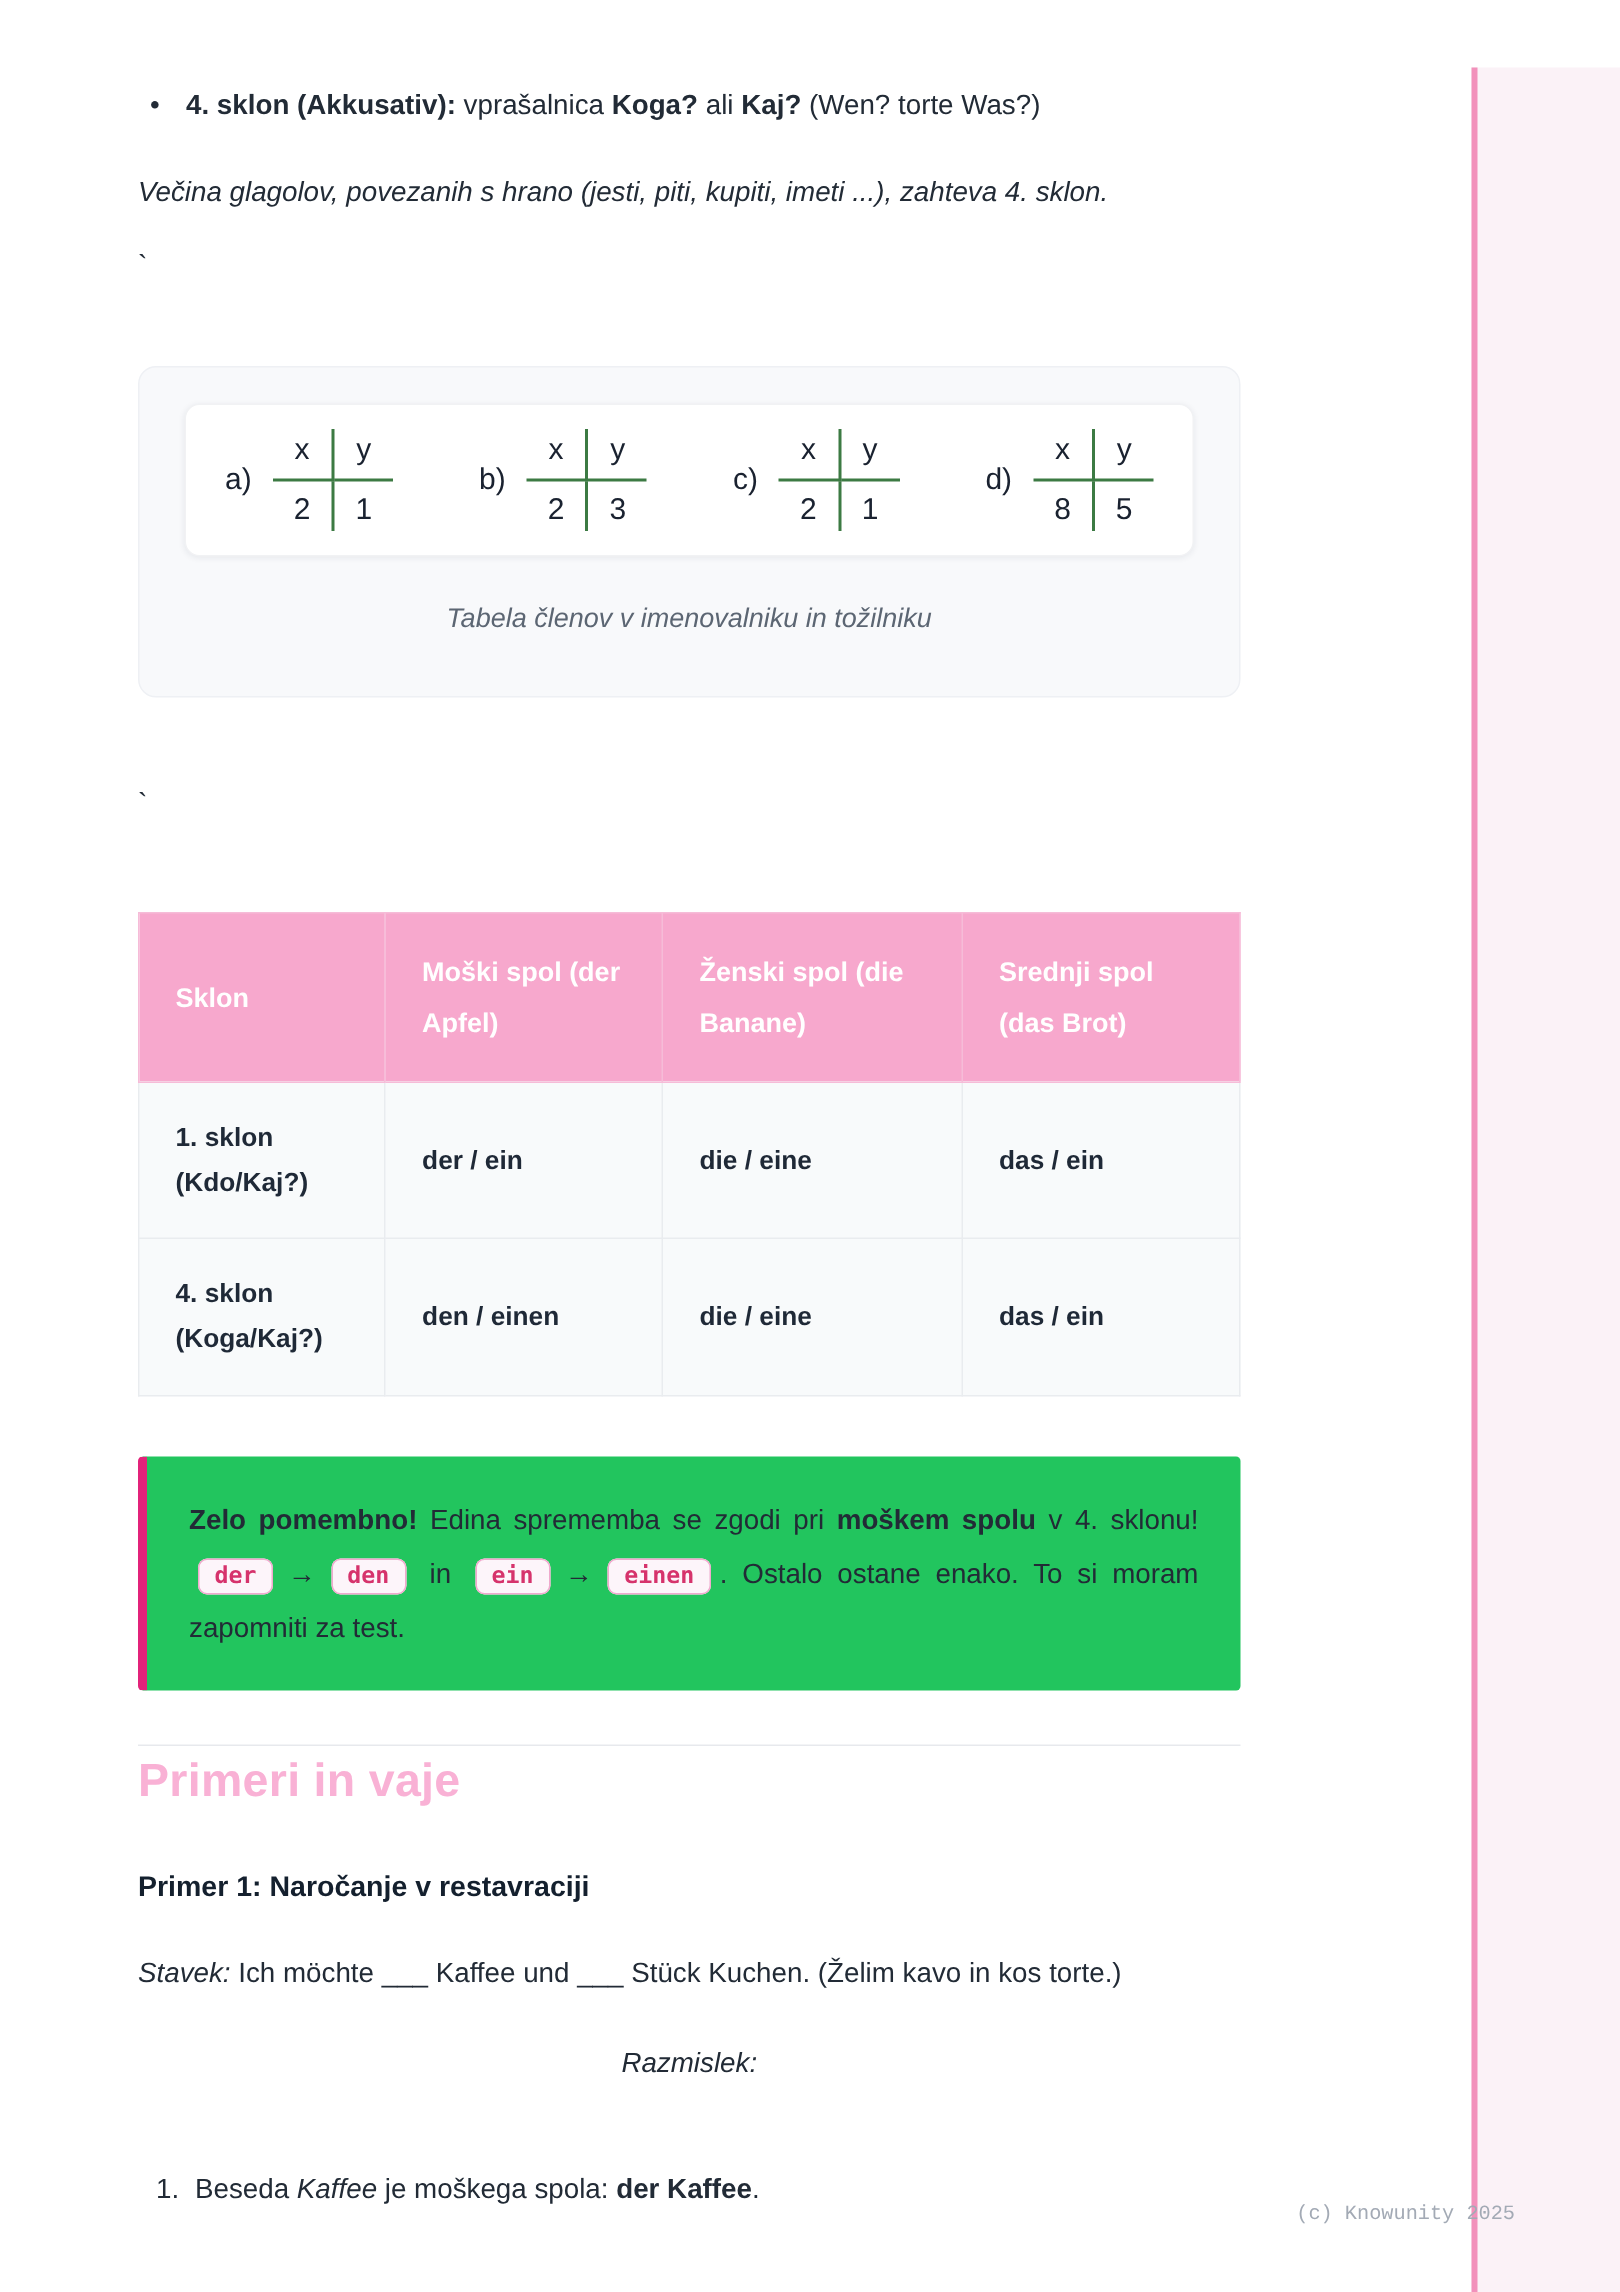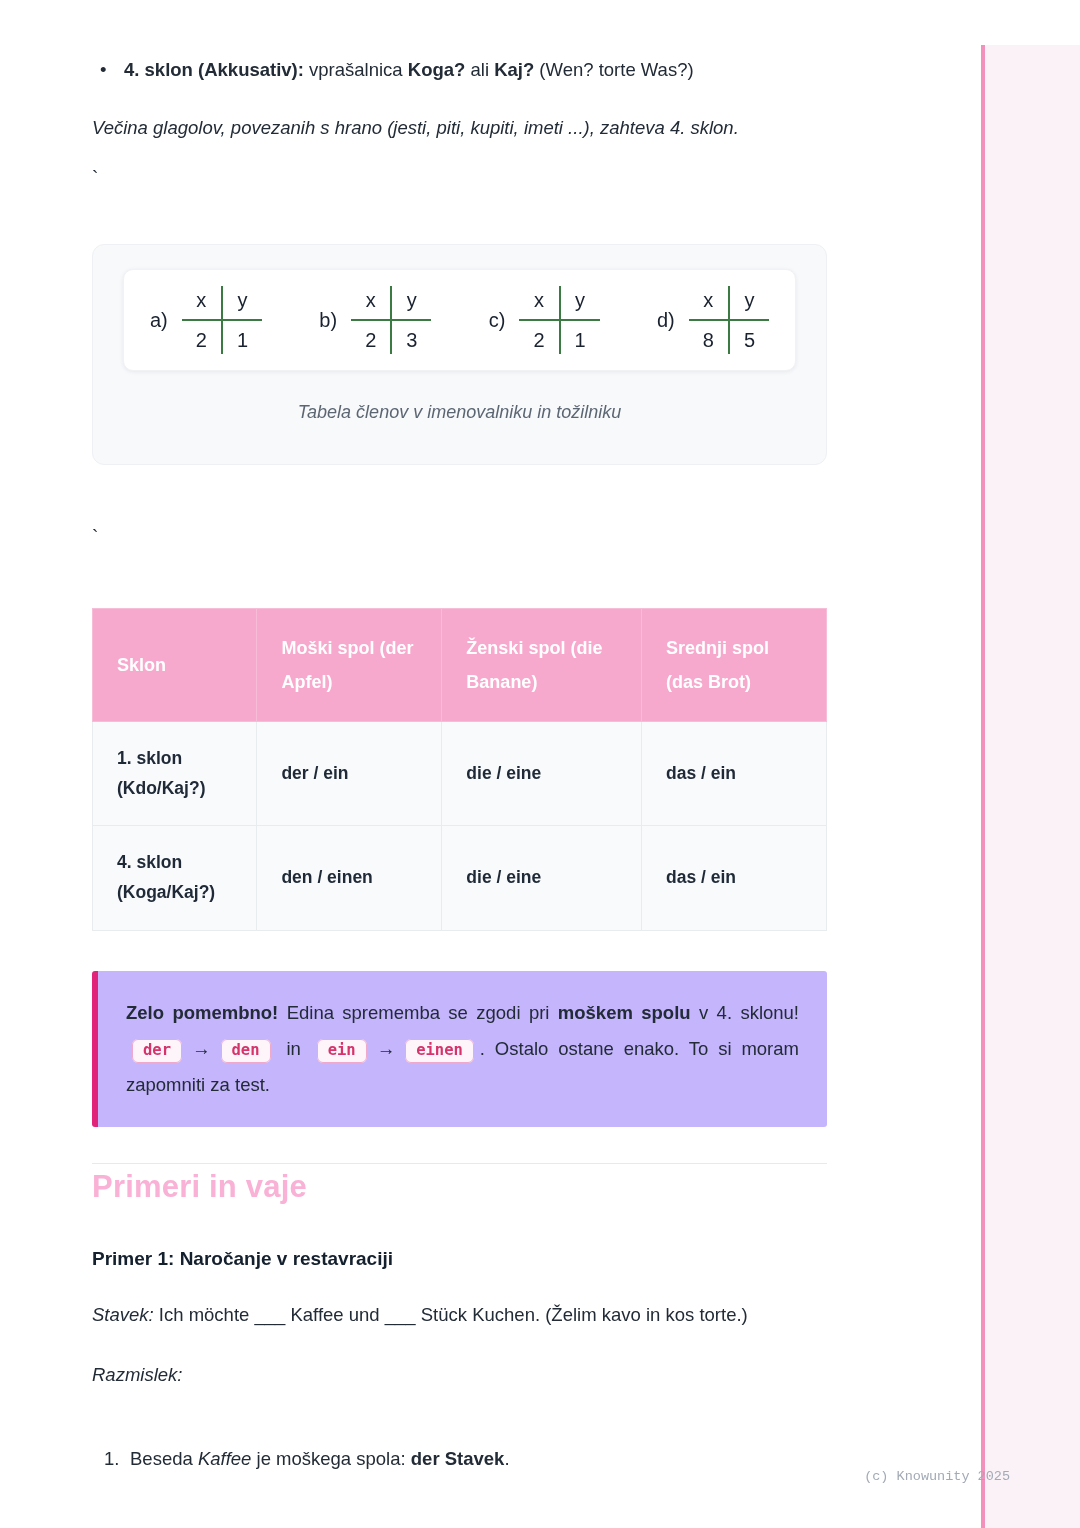--- a/index.html
+++ b/index.html
@@ -93,21 +93,21 @@
     line-height: 1.7;
     border: 1px solid #e9ecef;
   }
   .grammar-table .col1 { width: 22.4%; margin-left: 44px; }
   .grammar-table .col2 { width: 25.2%; }
   .grammar-table .col3 { width: 27.2%; }
   .grammar-table .col4 { width: 25.2%; }
   
   .callout {
     margin-top: 40px;
-    background: #c4b5fd;
+    background: #22c55e;
     border-left: 6px solid #e2237a;
     border-radius: 3px;
     padding: 24px 28px;
     line-height: 1.95;
     text-align: justify;
   }
   .code-pill {
     font-family: "DejaVu Sans Mono", monospace;
     font-size: 15.5px;
     font-weight: 700;
@@ -123,21 +123,21 @@
   
   .divider { margin-top: 36px; border-top: 1px solid #e7e9ed; }
   .section-heading {
     font-size: 31px;
     font-weight: 700;
     color: #f9b1d5;
     letter-spacing: 0.2px;
   }
   .example-title { margin-top: 34px; font-size: 19px; font-weight: 700; color: #14202e; }
   .sentence { margin-top: 26px; text-align: justify; line-height: 1.75; }
-  .reflect { margin-top: 30px; font-style: italic; }
+  .reflect { margin-top: 30px; font-style: italic; text-align: center; }
   .num-list { margin-top: 56px; display: flex; margin-left: 12px; }
   .num { width: 26px; flex: 0 0 26px; }
   .copyright {
     position: absolute;
     right: 70px; bottom: 44px;
     font-size: 13.5px;
     color: #a3aab5;
     z-index: 2;
     font-family: Liberation Mono, monospace;
   }
@@ -249,18 +249,18 @@
   <div class="example-title">Primer 1: Naročanje v restavraciji</div>
 
   <div class="sentence">
     <span class="it">Stavek:</span><span> Ich möchte ___ Kaffee und ___ Stück Kuchen. (Želim kavo in kos torte.)</span>
   </div>
 
   <div class="reflect">Razmislek:</div>
 
   <div class="num-list">
     <span class="num">1.</span>
-    <span><span>Beseda </span><span class="it">Kaffee</span><span> je moškega spola: </span><span class="b">der Stavek</span><span>.</span></span>
+    <span><span>Beseda </span><span class="it">Kaffee</span><span> je moškega spola: </span><span class="b">der Kaffee</span><span>.</span></span>
   </div>
 
 </div>
 
 <div class="copyright">(c) Knowunity 2025</div>
 
 </body></html>

